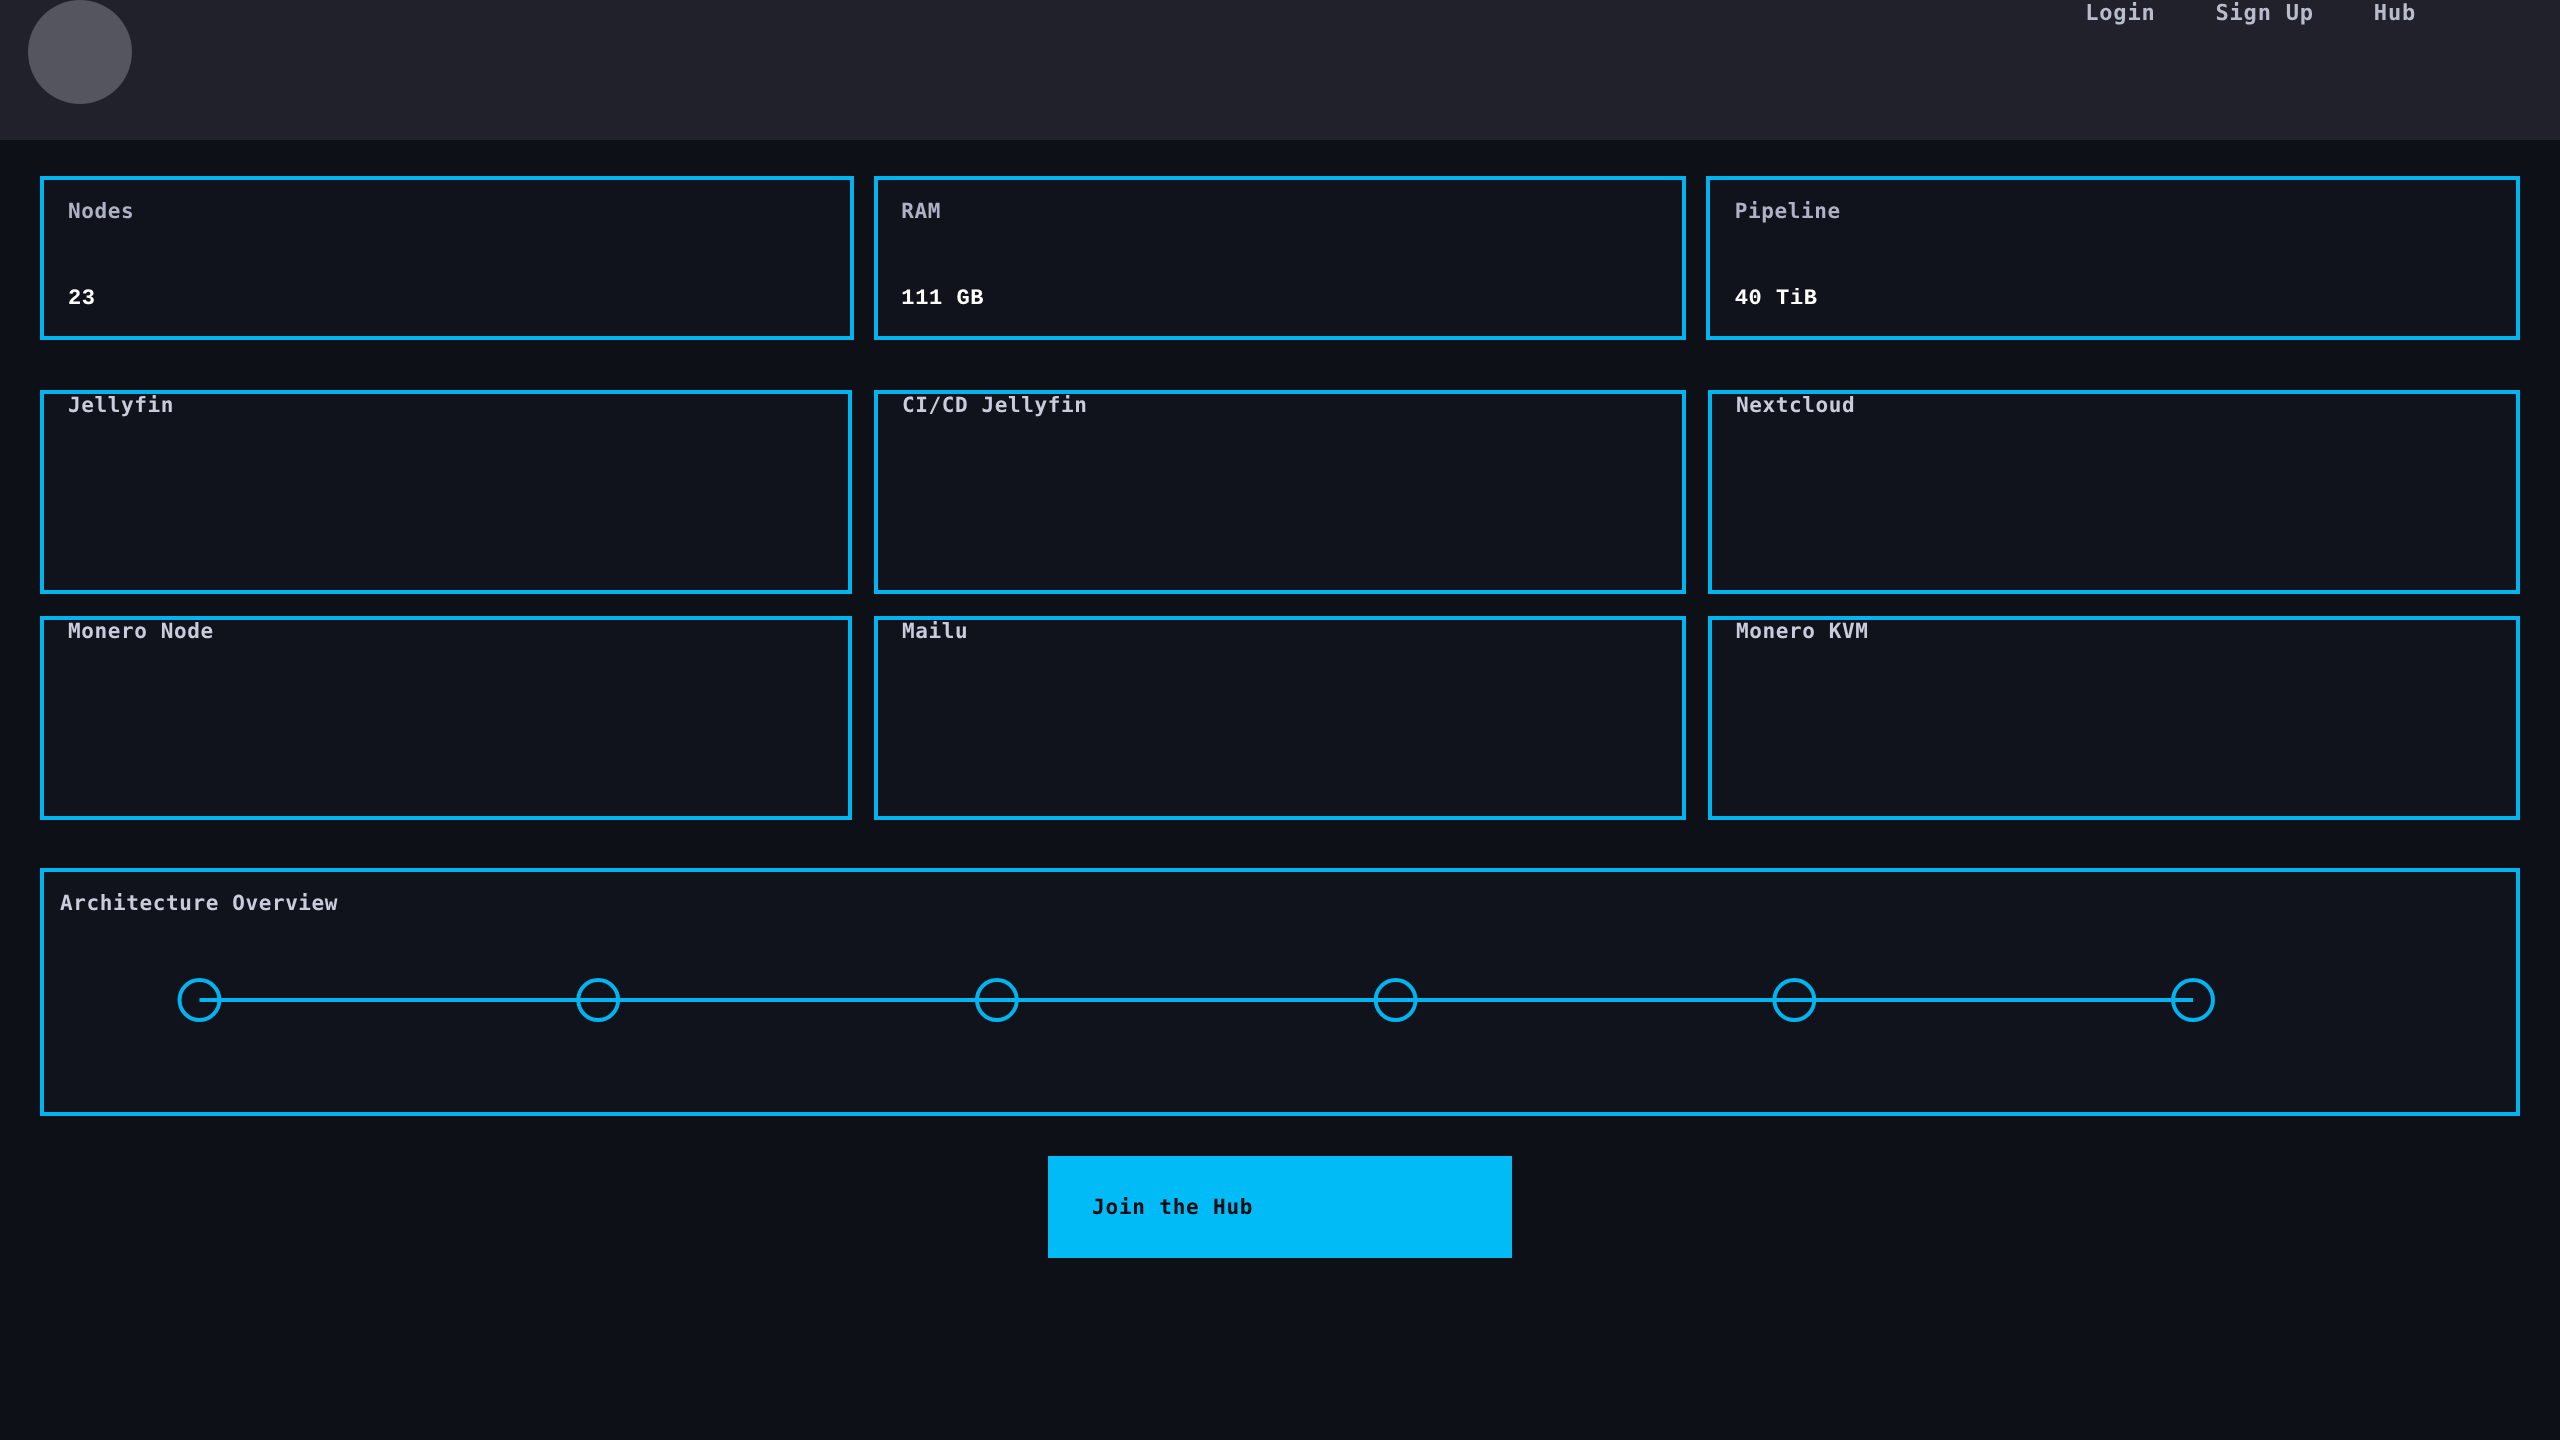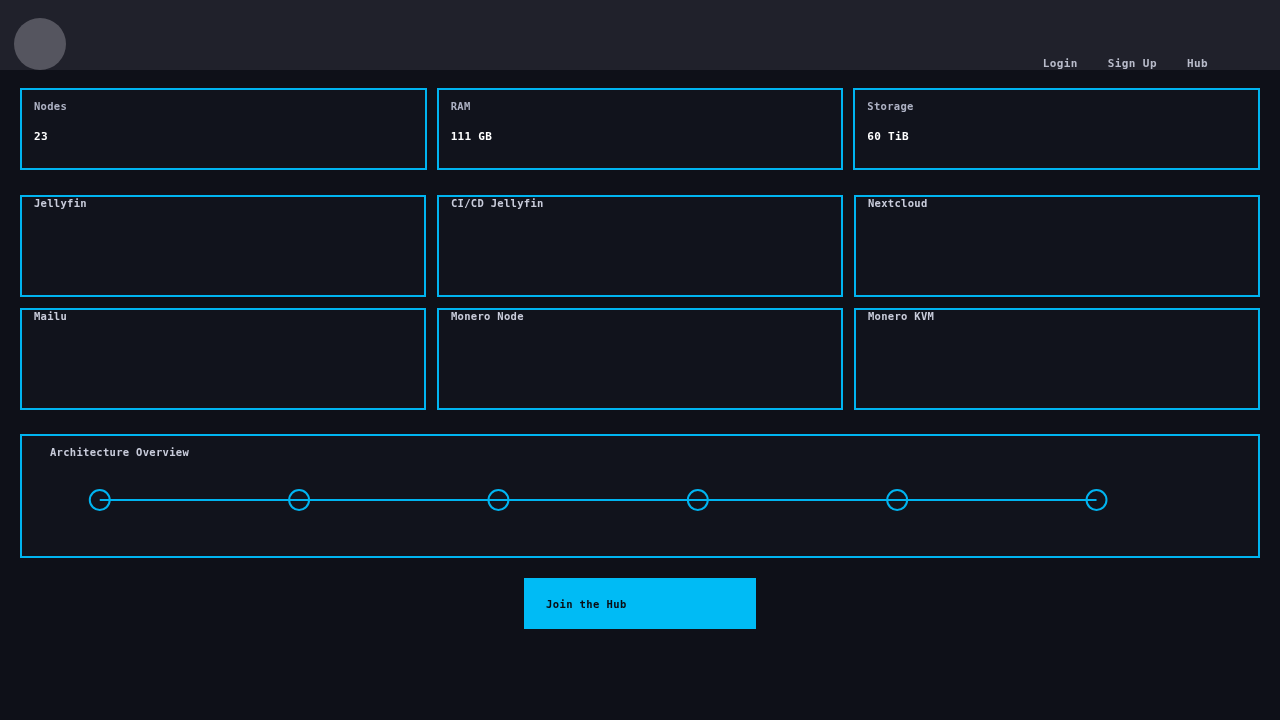--- a/index.html
+++ b/index.html
@@ -14,21 +14,21 @@
     background: #0e1018;
     font-family: "DejaVu Sans Mono", "Liberation Mono", monospace;
     color: #d8dae8;
   }
 
   
   .site-header {
     height: 71px;
     background: #20212b;
     display: flex;
-    align-items: flex-end;
+    align-items: flex-start;
     padding: 0 40px 0 14px;
     border-bottom: 1px solid #0e1018;
   }
 
   .avatar {
     width: 52px;
     height: 52px;
     border-radius: 50%;
     background: #55555f;
     flex: 0 0 auto;
@@ -74,25 +74,26 @@
   }
 
   .stat-label {
     font-size: 10.5px;
     font-weight: bold;
     color: #aeb2c4;
     letter-spacing: 0.3px;
   }
 
   .stat-value {
-    margin-top: 18px;
+    margin-top: 32px;
     font-size: 11px;
     font-weight: bold;
     color: #ffffff;
     letter-spacing: 0.3px;
+    font-family: Liberation Mono, monospace;
   }
 
   
   .services-grid {
     display: grid;
     grid-template-columns: repeat(3, 1fr);
     gap: 11px;
     margin-top: 25px;
   }
 
@@ -110,21 +111,21 @@
     color: #c9ccdb;
     letter-spacing: 0.3px;
   }
 
   
   .arch-panel {
     margin-top: 24px;
     height: 124px;
     border: 2px solid #00b4f0;
     background: #11131c;
-    padding: 10px 28px;
+    padding: 10px 8px;
     position: relative;
   }
 
   .arch-title {
     font-size: 10.5px;
     font-weight: bold;
     color: #c9ccdb;
     letter-spacing: 0.3px;
   }
 
@@ -176,40 +177,40 @@
   <section class="stats-row">
     <div class="stat-card">
       <div class="stat-label">Nodes</div>
       <div class="stat-value">23</div>
     </div>
     <div class="stat-card">
       <div class="stat-label">RAM</div>
       <div class="stat-value">111 GB</div>
     </div>
     <div class="stat-card">
-      <div class="stat-label">Storage</div>
-      <div class="stat-value">60 TiB</div>
+      <div class="stat-label">Pipeline</div>
+      <div class="stat-value">40 TiB</div>
     </div>
   </section>
 
   <section class="services-grid">
     <div class="service-card">
       <span class="service-name">Jellyfin</span>
     </div>
     <div class="service-card">
       <span class="service-name">CI/CD Jellyfin</span>
     </div>
     <div class="service-card">
       <span class="service-name">Nextcloud</span>
     </div>
     <div class="service-card">
+      <span class="service-name">Monero Node</span>
+    </div>
+    <div class="service-card">
       <span class="service-name">Mailu</span>
-    </div>
-    <div class="service-card">
-      <span class="service-name">Monero Node</span>
     </div>
     <div class="service-card">
       <span class="service-name">Monero KVM</span>
     </div>
   </section>
 
   <section class="arch-panel">
     <div class="arch-title">Architecture Overview</div>
     <svg class="arch-diagram" id="arch-svg" viewBox="0 0 1240 60" preserveAspectRatio="none">
         <line x1="78" y1="30" x2="1078" y2="30" stroke="#00b4f0" stroke-width="2"></line>

